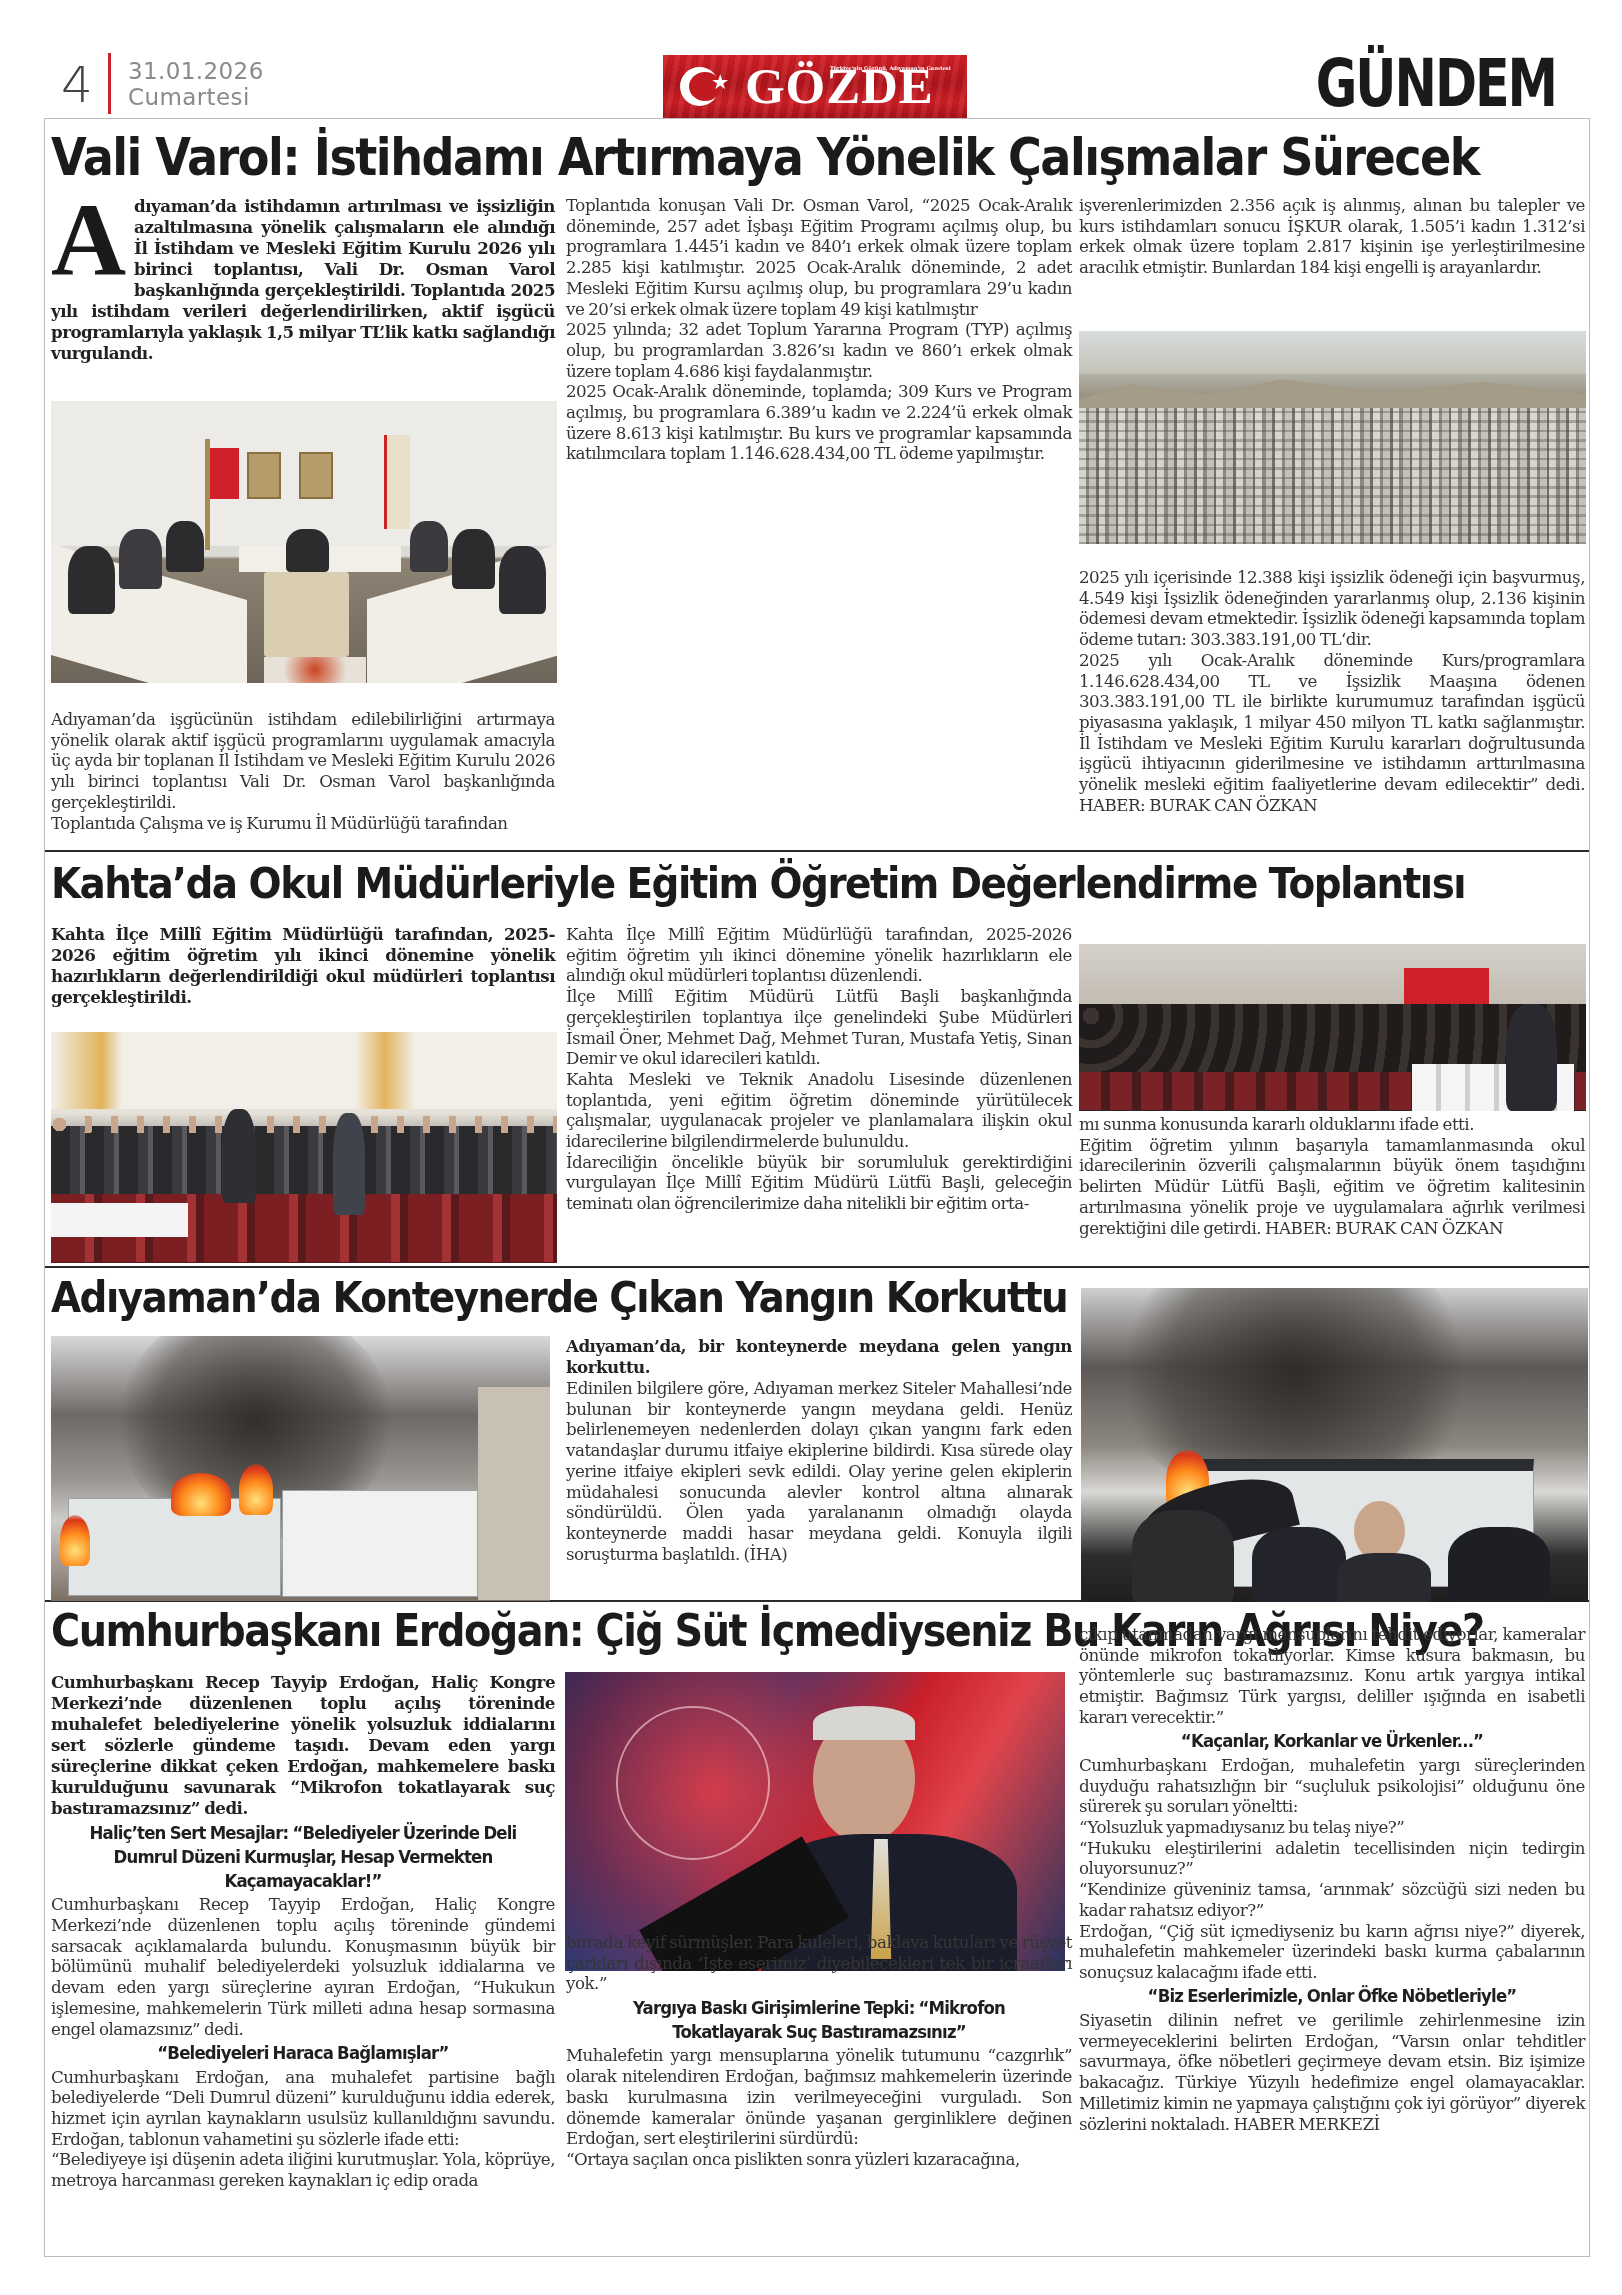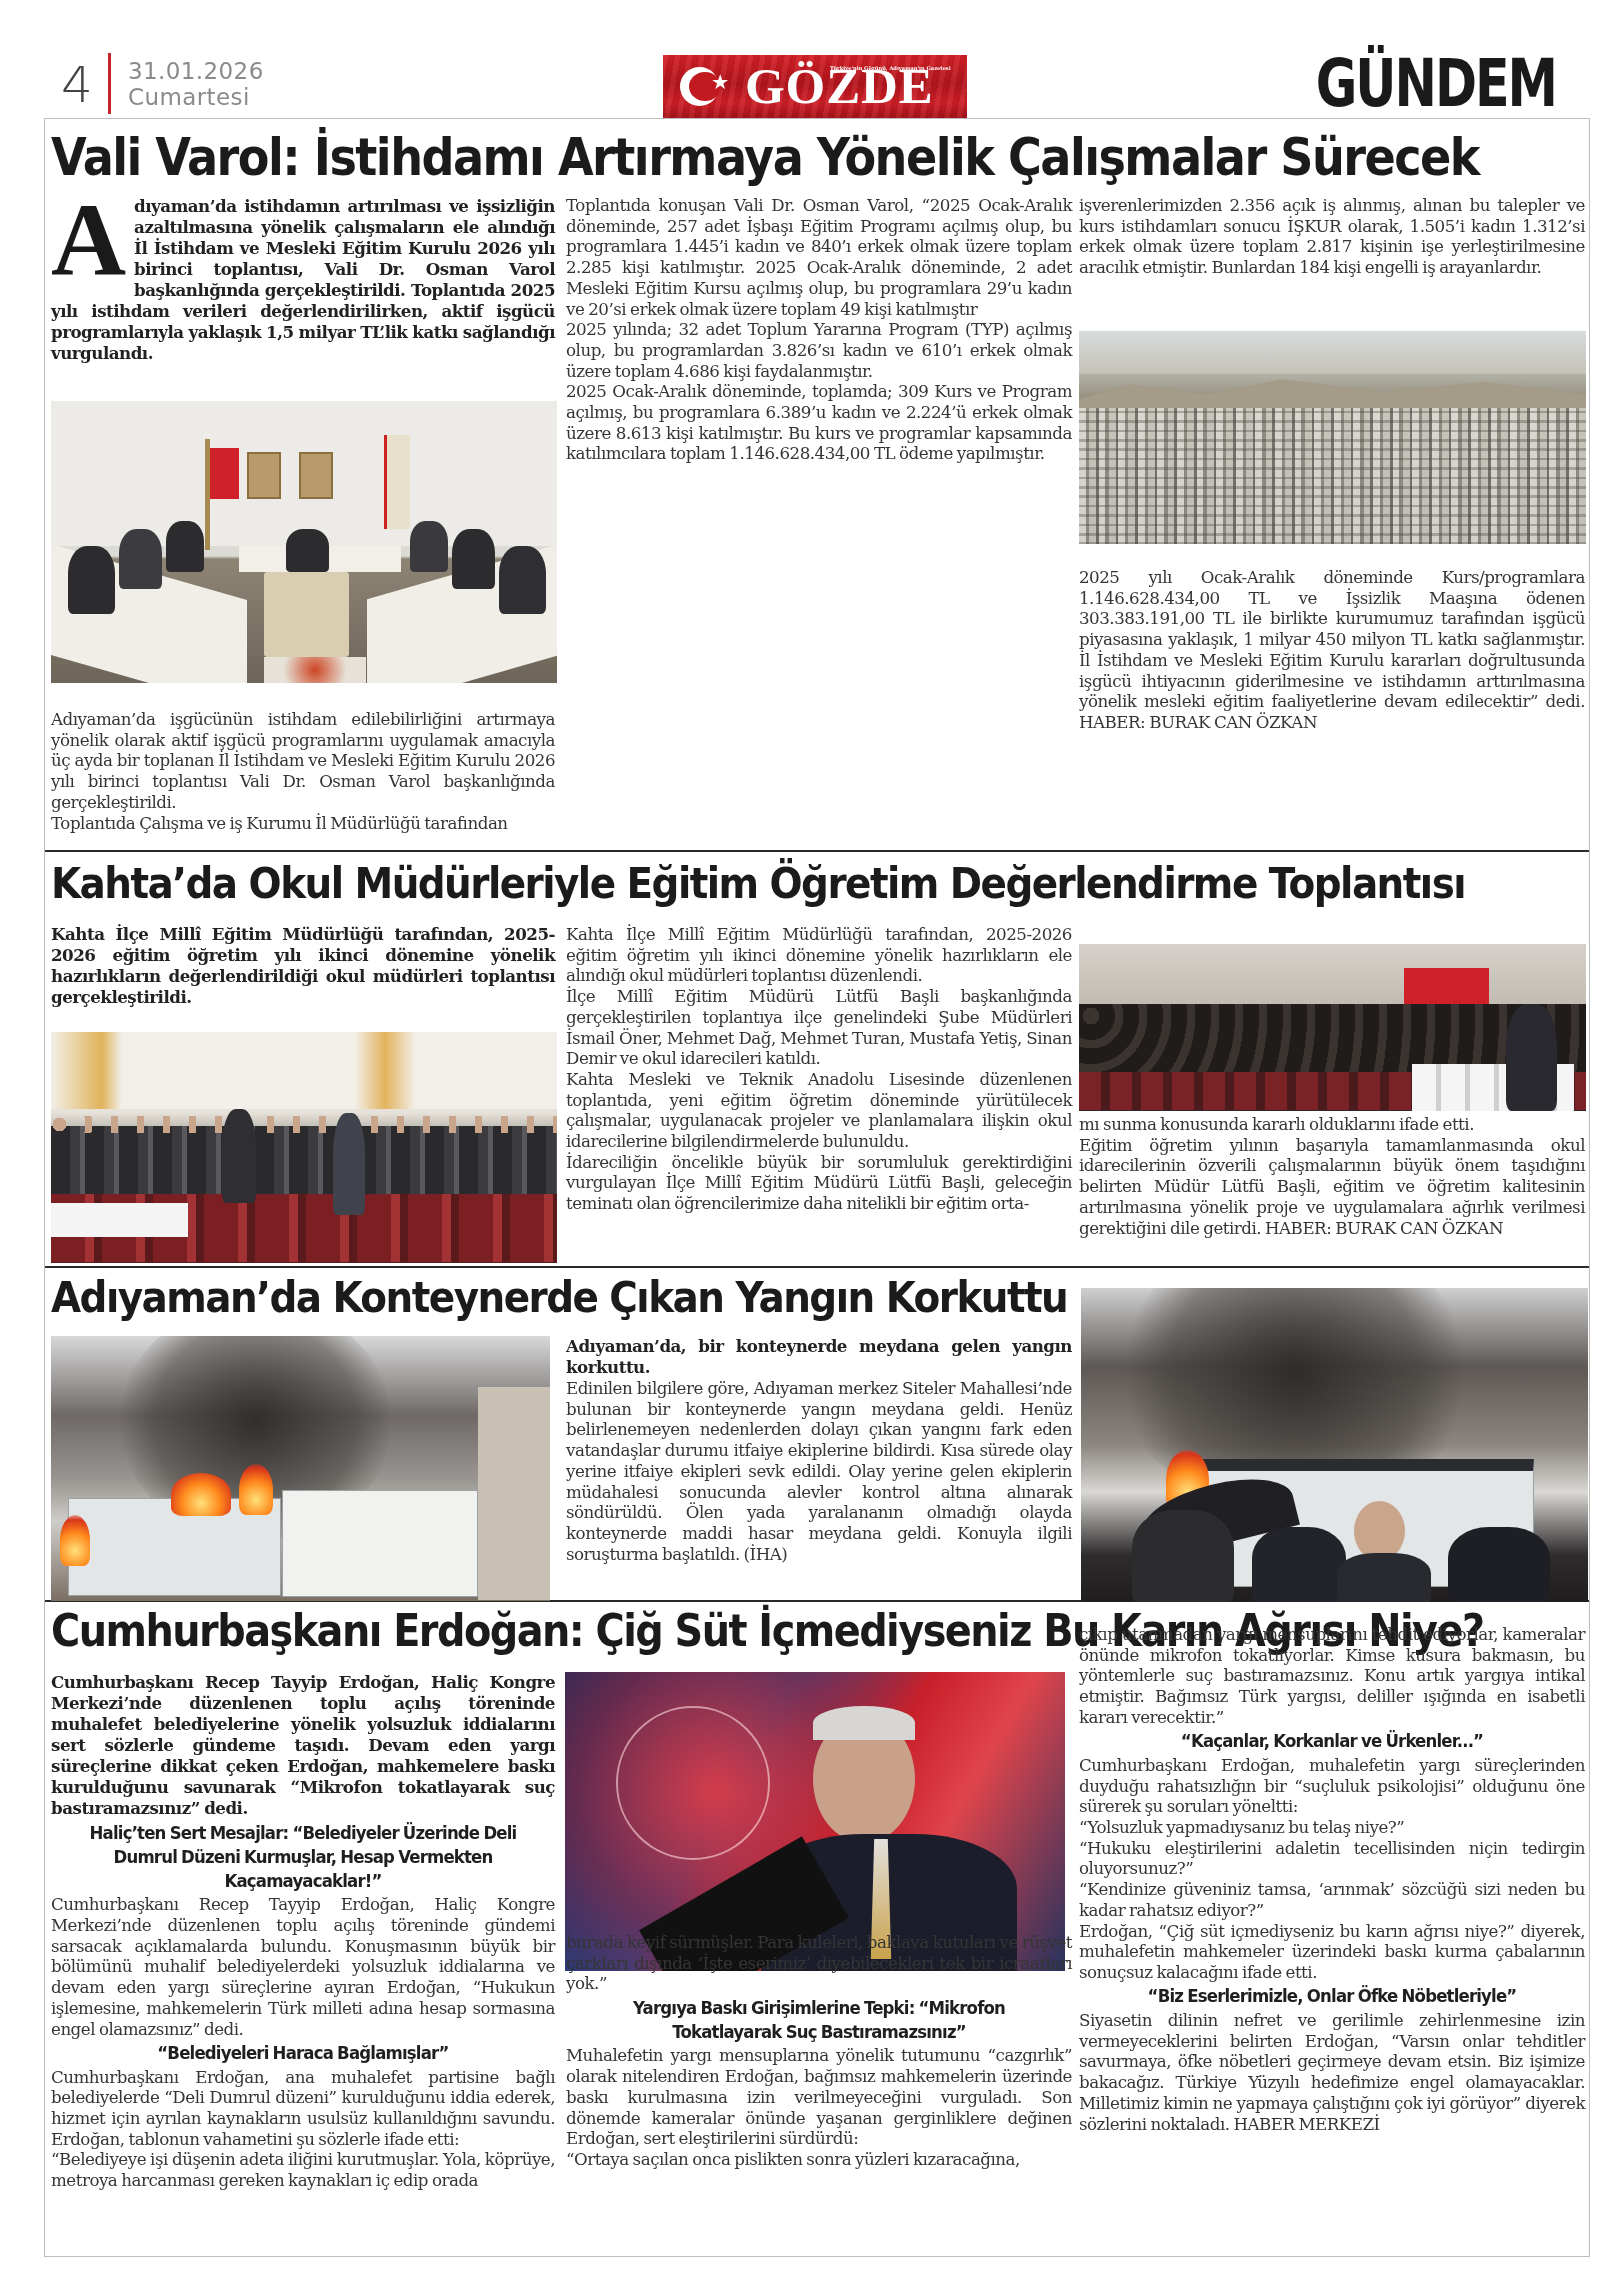--- a/index.html
+++ b/index.html
@@ -115,36 +115,37 @@
     <div class="layer" style="left:213px;top:256px;width:102px;height:26px;background:radial-gradient(circle,#c42 0%,#e6e2d8 60%);"></div>
   </div>
 
   <div class="col" style="left:51px; top:709px; width:504px;">
     <p>Adıyaman’da işgücünün istihdam edilebilirliğini artırmaya yönelik olarak aktif işgücü programlarını uygulamak amacıyla üç ayda bir toplanan İl İstihdam ve Mesleki Eğitim Kurulu 2026 yılı birinci toplantısı Vali Dr. Osman Varol başkanlığında gerçekleştirildi.</p>
     <p>Toplantıda Çalışma ve iş Kurumu İl Müdürlüğü tarafından</p>
   </div>
 
   <div class="col" style="left:566px; top:195px; width:506px;">
     <p>Toplantıda konuşan Vali Dr. Osman Varol, “2025 Ocak-Aralık döneminde, 257 adet İşbaşı Eğitim Programı açılmış olup, bu programlara 1.445’i kadın ve 840’ı erkek olmak üzere toplam 2.285 kişi katılmıştır. 2025 Ocak-Aralık döneminde, 2 adet Mesleki Eğitim Kursu açılmış olup, bu programlara 29’u kadın ve 20’si erkek olmak üzere toplam 49 kişi katılmıştır</p>
-    <p>2025 yılında; 32 adet Toplum Yararına Program (TYP) açılmış olup, bu programlardan 3.826’sı kadın ve 610’ı erkek olmak üzere toplam 4.686 kişi faydalanmıştır.</p>
+    <p>2025 yılında; 32 adet Toplum Yararına Program (TYP) açılmış olup, bu programlardan 3.826’sı kadın ve 860’ı erkek olmak üzere toplam 4.686 kişi faydalanmıştır.</p>
     <p>2025 Ocak-Aralık döneminde, toplamda; 309 Kurs ve Program açılmış, bu programlara 6.389’u kadın ve 2.224’ü erkek olmak üzere 8.613 kişi katılmıştır. Bu kurs ve programlar kapsamında katılımcılara toplam 1.146.628.434,00 TL ödeme yapılmıştır.</p>
   </div>
 
   <div class="col" style="left:1079px; top:195px; width:506px;">
     <p>işverenlerimizden 2.356 açık iş alınmış, alınan bu talepler ve kurs istihdamları sonucu İŞKUR olarak, 1.505’i kadın 1.312’si erkek olmak üzere toplam 2.817 kişinin işe yerleştirilmesine aracılık etmiştir. Bunlardan 184 kişi engelli iş arayanlardır.</p>
   </div>
 
   <div class="photo ph-city">
     <div class="layer" style="left:0;top:0;width:507px;height:43px;background:linear-gradient(180deg,#d8dcde,#c4c2b7);"></div>
     <div class="layer" style="left:0;top:38px;width:507px;height:51px;background:#a49c88;clip-path:polygon(0 60%,10% 30%,25% 50%,40% 20%,60% 45%,80% 25%,100% 50%,100% 100%,0 100%);"></div>
     <div class="layer" style="left:0;top:77px;width:507px;height:137px;background:repeating-linear-gradient(90deg,#e4e2dc 0 6.8px,#8d8a82 6.8px 10.2px,#cfccc4 10.2px 17px,#6f6d68 17px 19.6px);opacity:0.85;"></div>
     <div class="layer" style="left:0;top:77px;width:507px;height:137px;background:repeating-linear-gradient(0deg,rgba(70,70,66,0.35) 0 2.6px,rgba(0,0,0,0) 2.6px 9.4px);"></div>
   </div>
 
   <div class="col" style="left:1079px; top:567px; width:506px;">
+    <p>2025 yılı içerisinde 12.388 kişi işsizlik ödeneği için başvurmuş, 4.549 kişi İşsizlik ödeneğinden yararlanmış olup, 2.136 kişinin ödemesi devam etmektedir. İşsizlik ödeneği kapsamında toplam ödeme tutarı: 303.383.191,00 TL‘dir.</p>
     <p>2025 yılı Ocak-Aralık döneminde Kurs/programlara 1.146.628.434,00 TL ve İşsizlik Maaşına ödenen 303.383.191,00 TL ile birlikte kurumumuz tarafından işgücü piyasasına yaklaşık, 1 milyar 450 milyon TL katkı sağlanmıştır. İl İstihdam ve Mesleki Eğitim Kurulu kararları doğrultusunda işgücü ihtiyacının giderilmesine ve istihdamın arttırılmasına yönelik mesleki eğitim faaliyetlerine devam edilecektir” dedi. HABER: BURAK CAN ÖZKAN</p>
   </div>
 </article>
 
 <article>
   <h2 class="headline h2">Kahta’da Okul Müdürleriyle Eğitim Öğretim Değerlendirme Toplantısı</h2>
 
   <div class="col" style="left:51px; top:924px; width:504px;">
     <p class="lead">Kahta İlçe Millî Eğitim Müdürlüğü tarafından, 2025-2026 eğitim öğretim yılı ikinci dönemine yönelik hazırlıkların değerlendirildiği okul müdürleri toplantısı gerçekleştirildi.</p>
   </div>

